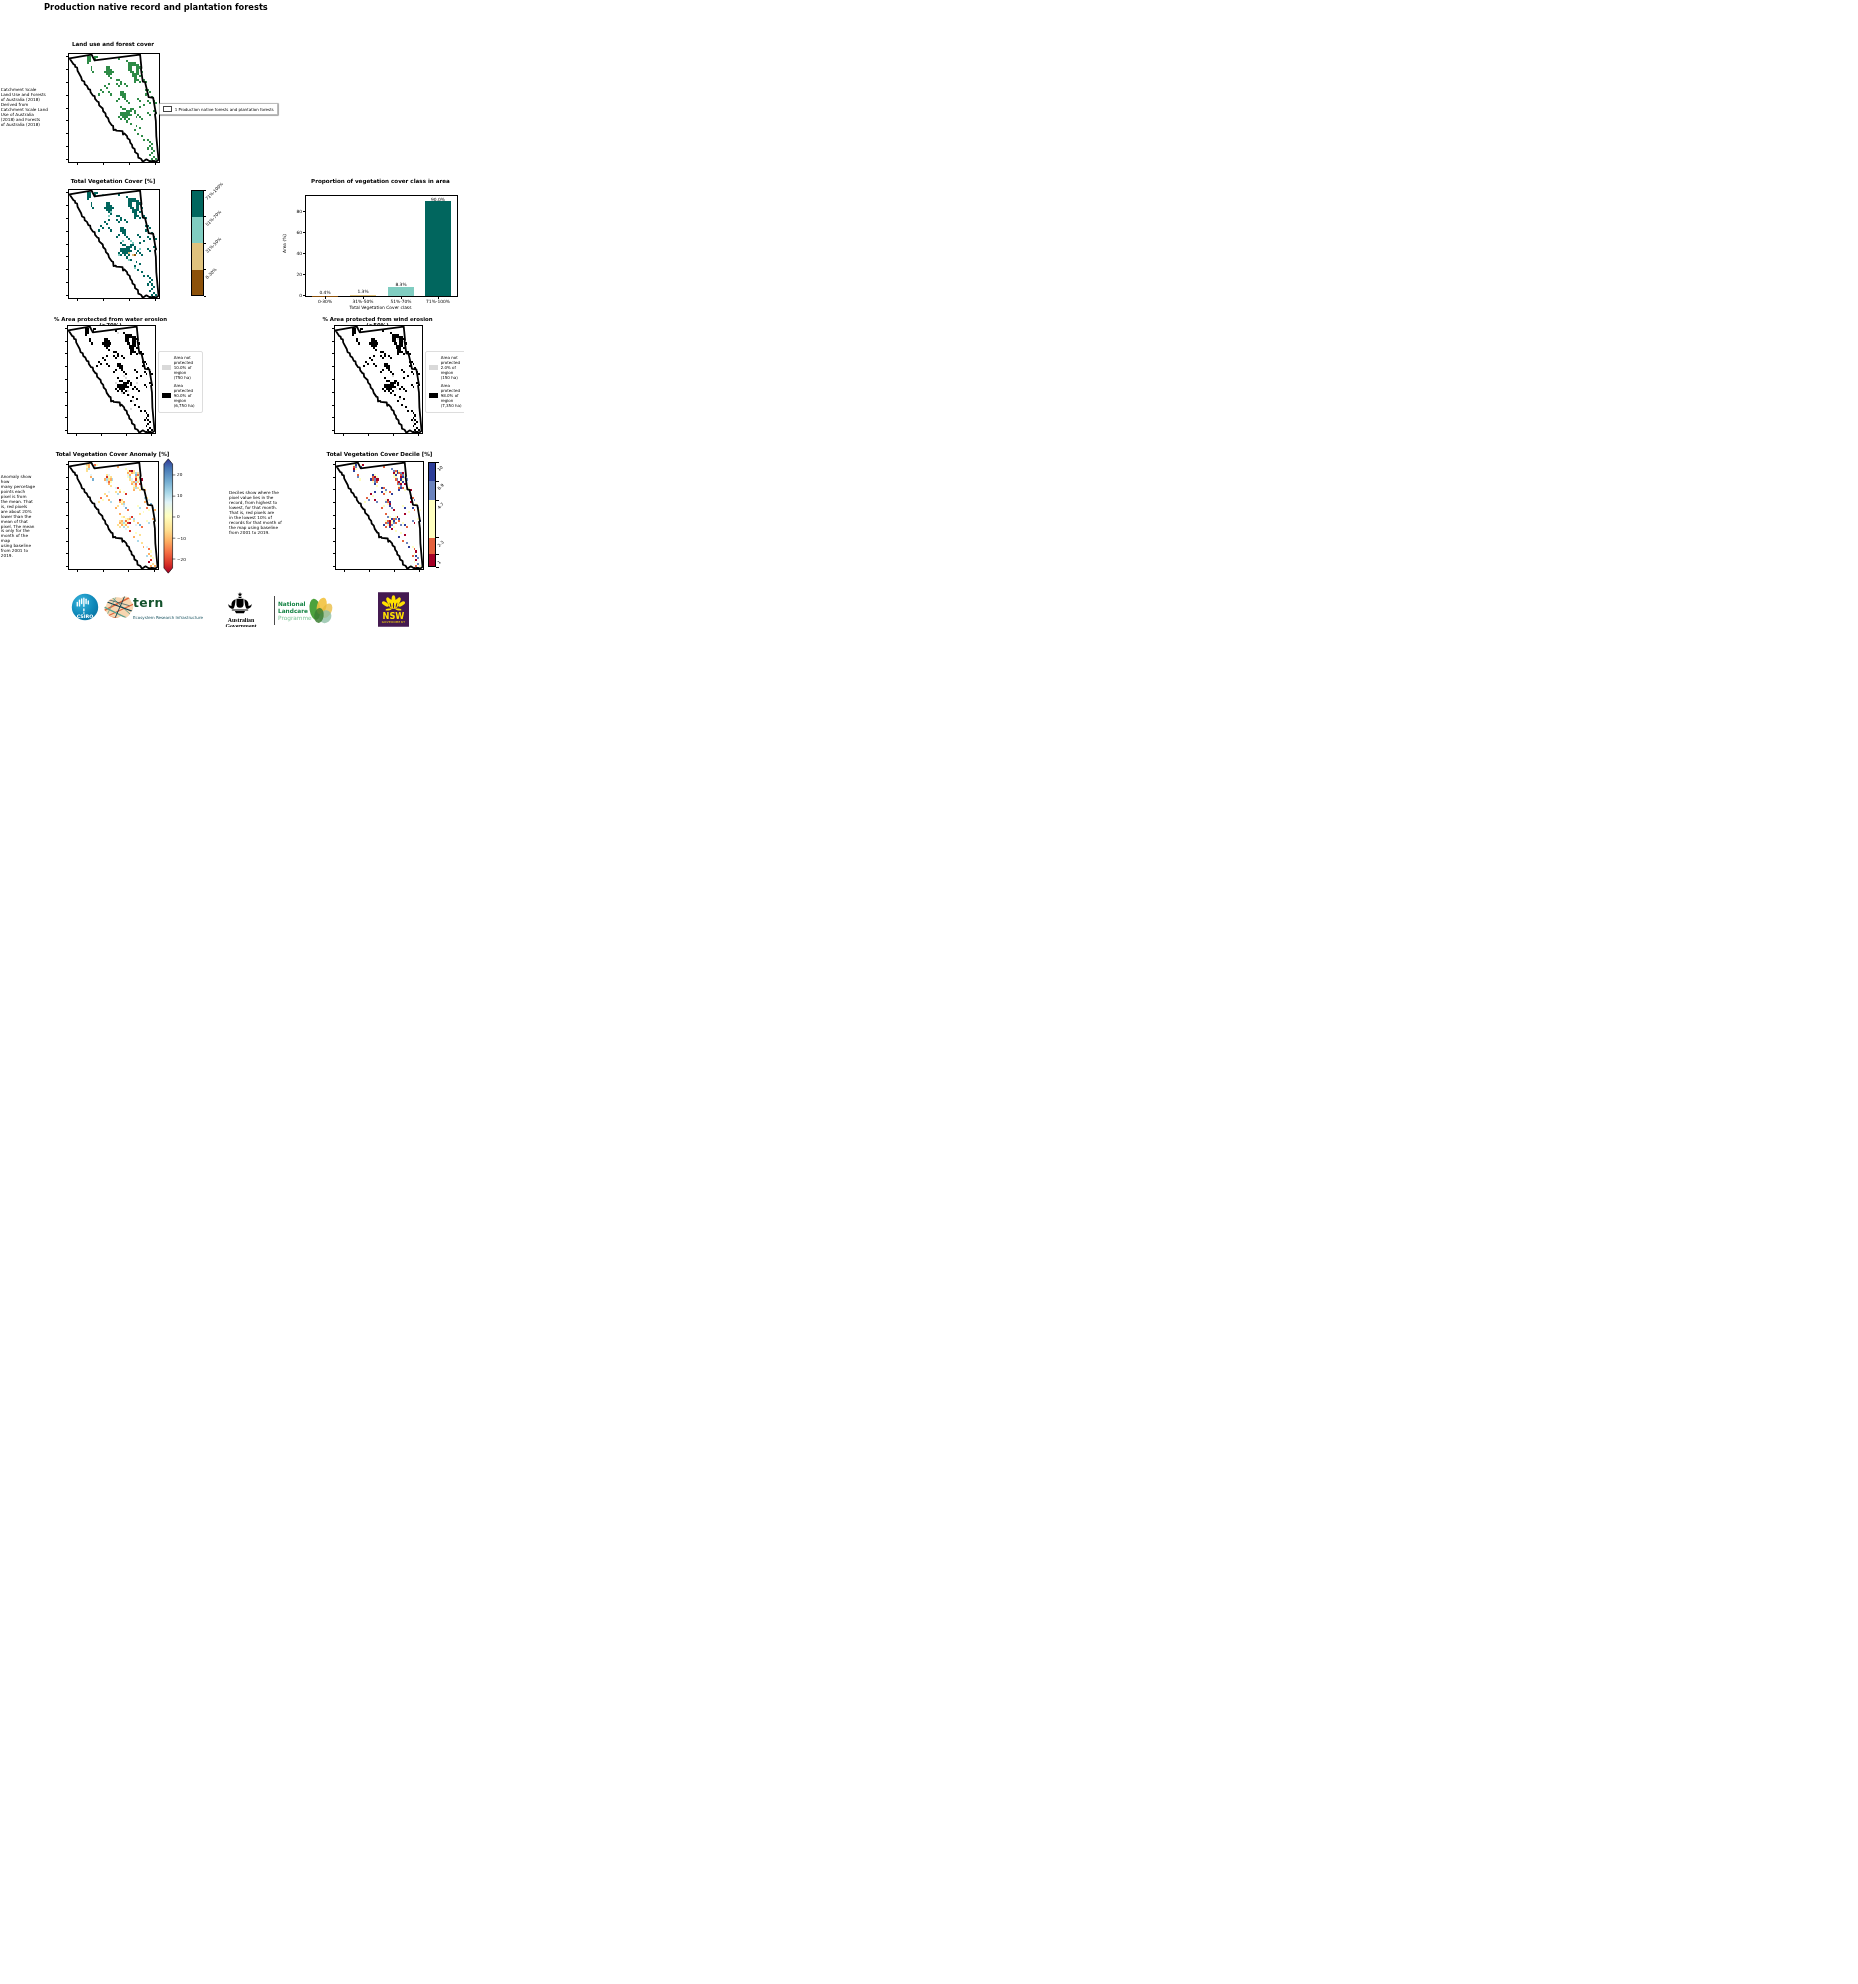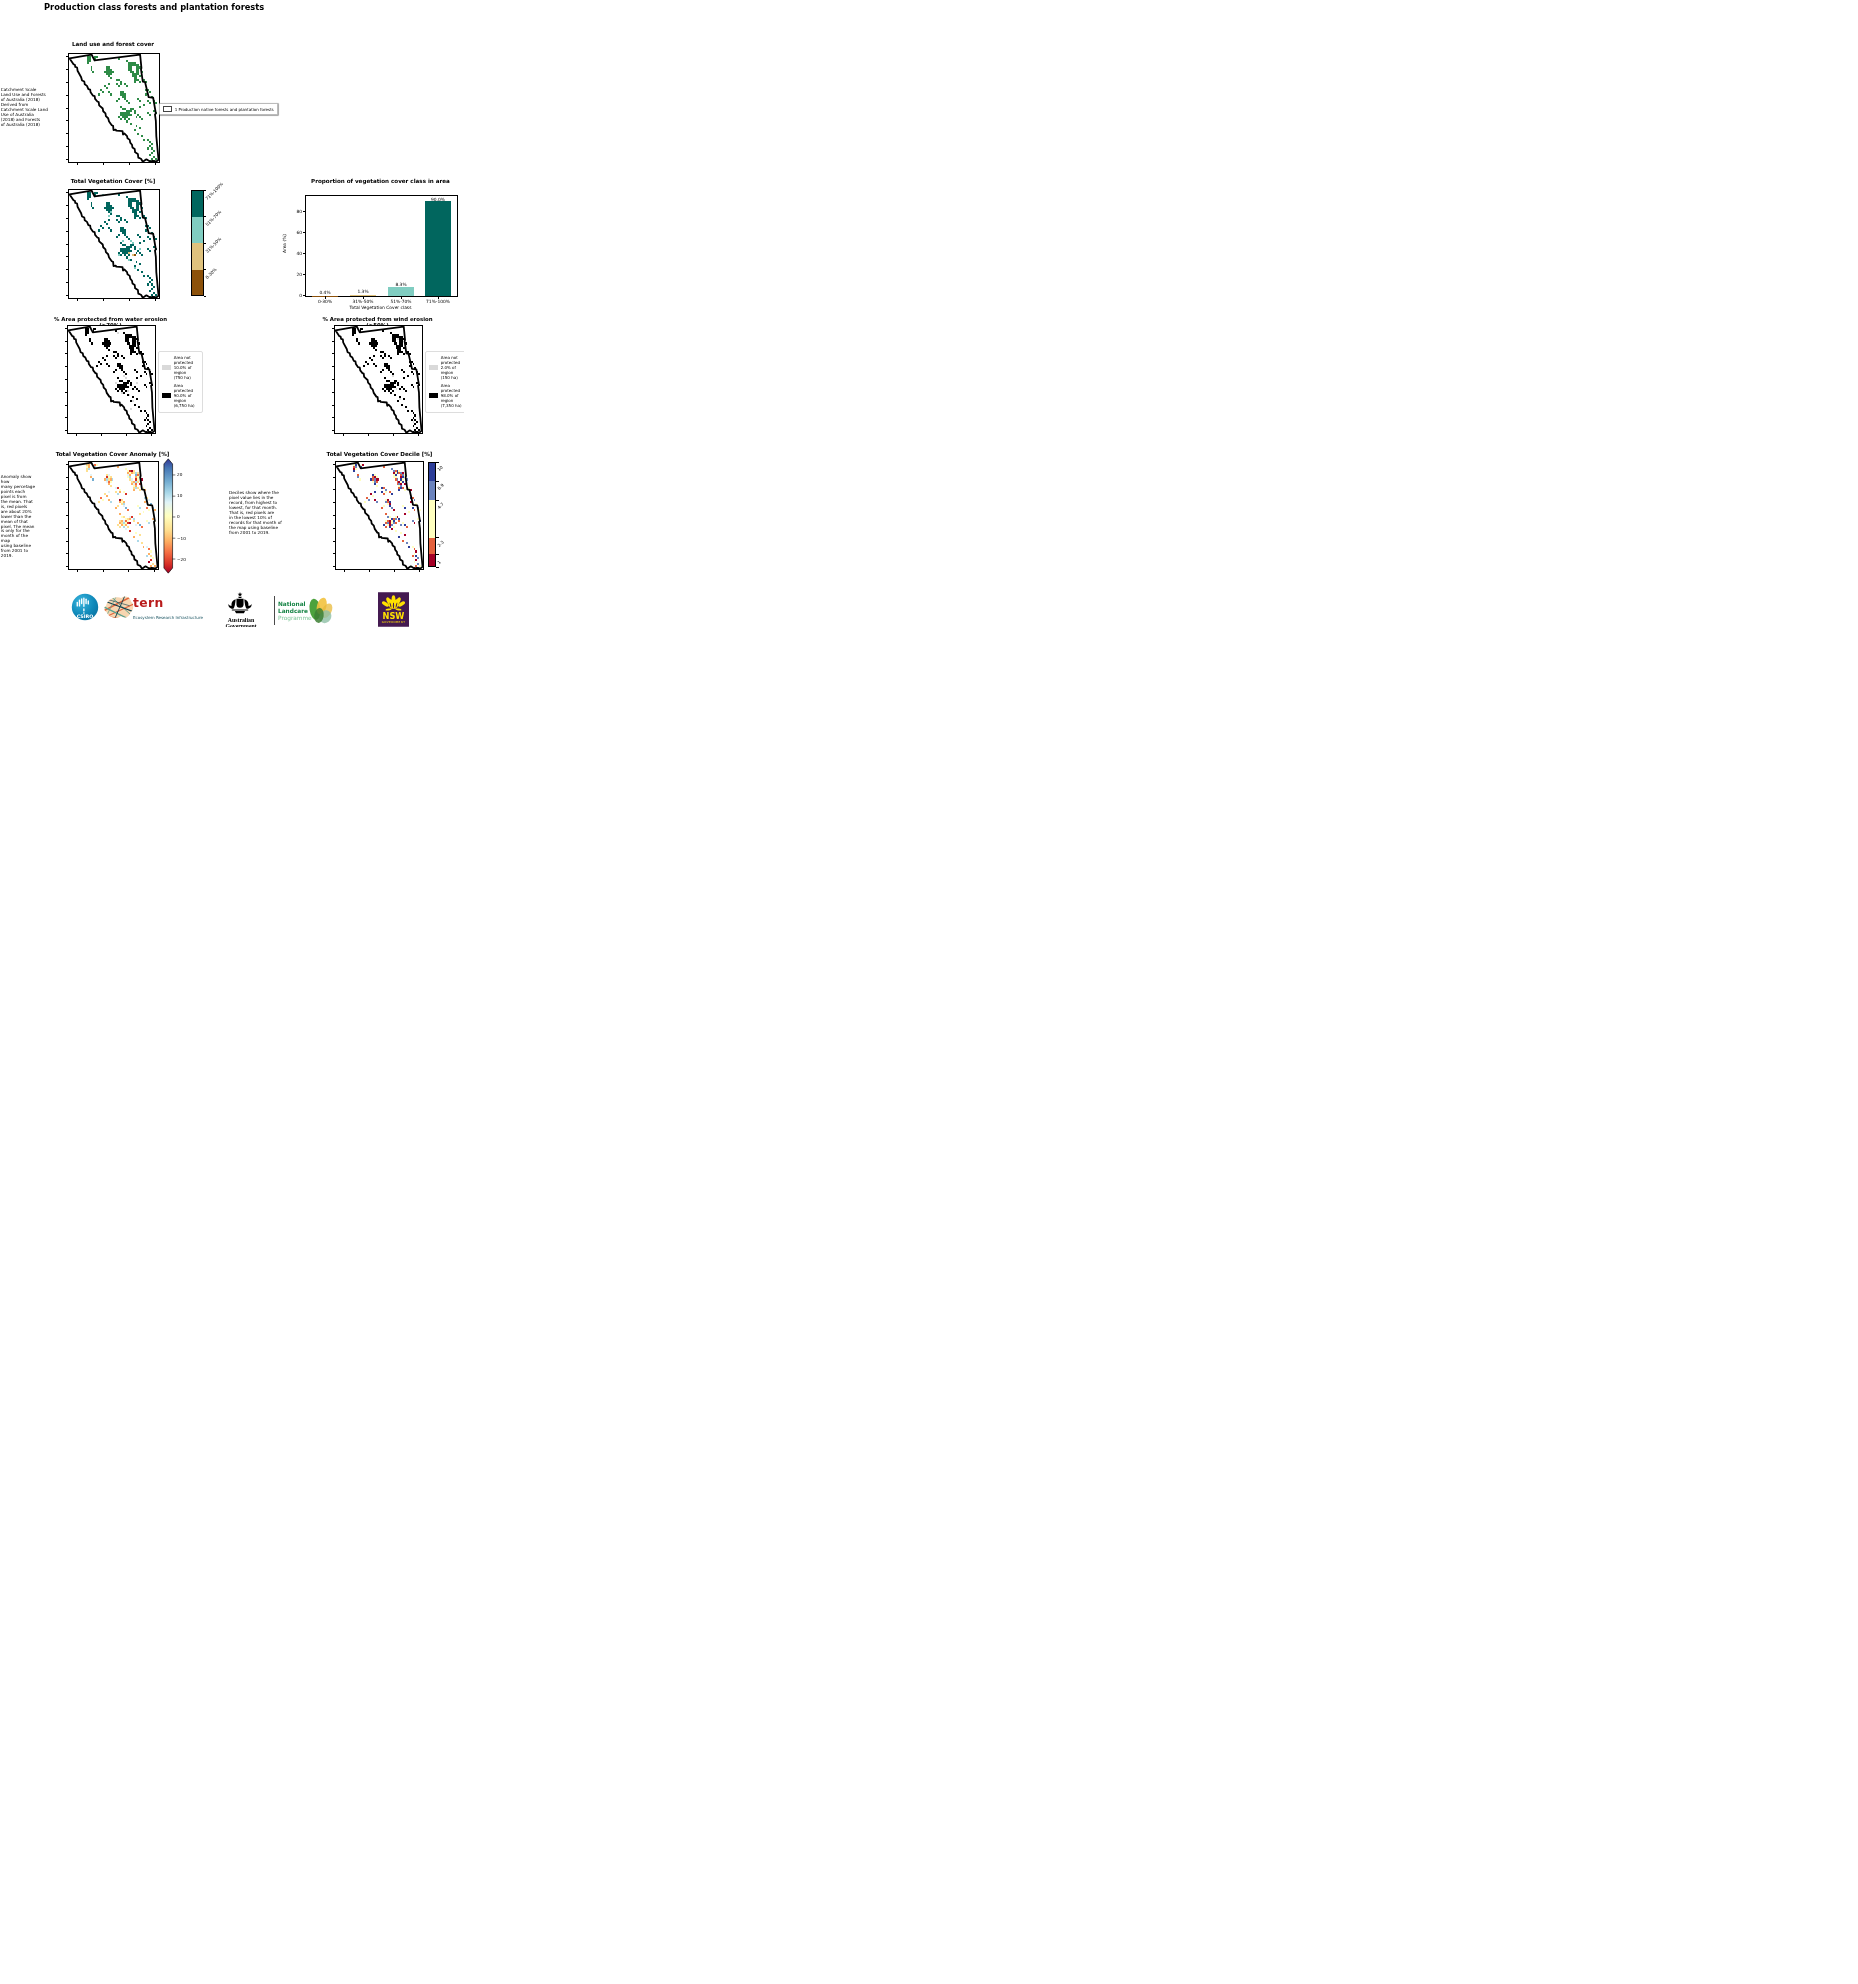--- a/index.html
+++ b/index.html
@@ -36,21 +36,21 @@
   .axlab{position:absolute;font-size:4.4px;text-align:center;}
   
   .flogo{position:absolute;}
   .serif{font-family:"Liberation Serif","DejaVu Serif",serif;}
 </style>
 </head>
 <body>
 
 <div id="page">
 
-  <div class="pagetitle" style="left:44px;top:1.6px;">Production class forests and plantation forests</div>
+  <div class="pagetitle" style="left:44px;top:1.6px;">Production native record and plantation forests</div>
 
   <div class="ptitle" style="left:68px;top:41px;width:90px;">Land use and forest cover</div>
   <div class="cap" style="left:0.8px;top:88px;width:48px;"> Catchment Scale
 Land Use and Forests
 of Australia (2018)
 Derived from
 Catchment Scale Land
 Use of Australia
 (2018) and Forests
 of Australia (2018)</div>
@@ -1416,21 +1416,21 @@
         <line x1="-2" y1="30" x2="64" y2="62" stroke="#57a18f" stroke-width="3.4"></line>
         <line x1="18" y1="2" x2="74" y2="54" stroke="#57a18f" stroke-width="2.4"></line>
         <line x1="6" y1="18" x2="82" y2="46" stroke="#12404f" stroke-width="2.8"></line>
         <line x1="30" y1="68" x2="60" y2="0" stroke="#12404f" stroke-width="2.4"></line>
         <line x1="-4" y1="54" x2="52" y2="64" stroke="#e0653c" stroke-width="2"></line>
         <line x1="40" y1="-2" x2="8" y2="62" stroke="#57a18f" stroke-width="1.8"></line>
         <line x1="0" y1="10" x2="70" y2="30" stroke="#12404f" stroke-width="1.6"></line>
       </g>
     </svg>
   </div>
-  <div class="abs" style="left:133px;top:596px;font-size:12.3px;font-weight:bold;color:#b91c1c;letter-spacing:0.4px;">tern</div>
+  <div class="abs" style="left:133px;top:596px;font-size:12.3px;font-weight:bold;color:#14532d;letter-spacing:0.4px;">tern</div>
   <div class="abs" style="left:133px;top:615px;font-size:4px;color:#15505e;">Ecosystem Research Infrastructure</div>
 
   <div class="flogo" style="left:227px;top:592px;">
     <svg width="26" height="24.6" viewBox="0 0 66 62" fill="#000">
       <polygon points="33,0 34.6,4.4 39,4.4 35.5,7.2 36.8,11.5 33,8.9 29.2,11.5 30.5,7.2 27,4.4 31.4,4.4"></polygon>
       <rect x="29" y="12" width="8" height="3" rx="1"></rect>
       <path d="M24,17 h18 v14 a9,9 0 0 1 -9,9 a9,9 0 0 1 -9,-9 Z"></path>
       <path d="M22,18 C14,20 10,28 12,35 C8,35 5,33 4,30 C2,36 8,43 16,42 C19,40 21,30 22,18 Z"></path>
       <path d="M44,18 C52,20 56,28 54,35 C58,35 61,33 62,30 C64,36 58,43 50,42 C47,40 45,30 44,18 Z"></path>
       <rect x="12" y="44" width="42" height="2.6" rx="1.3"></rect>

